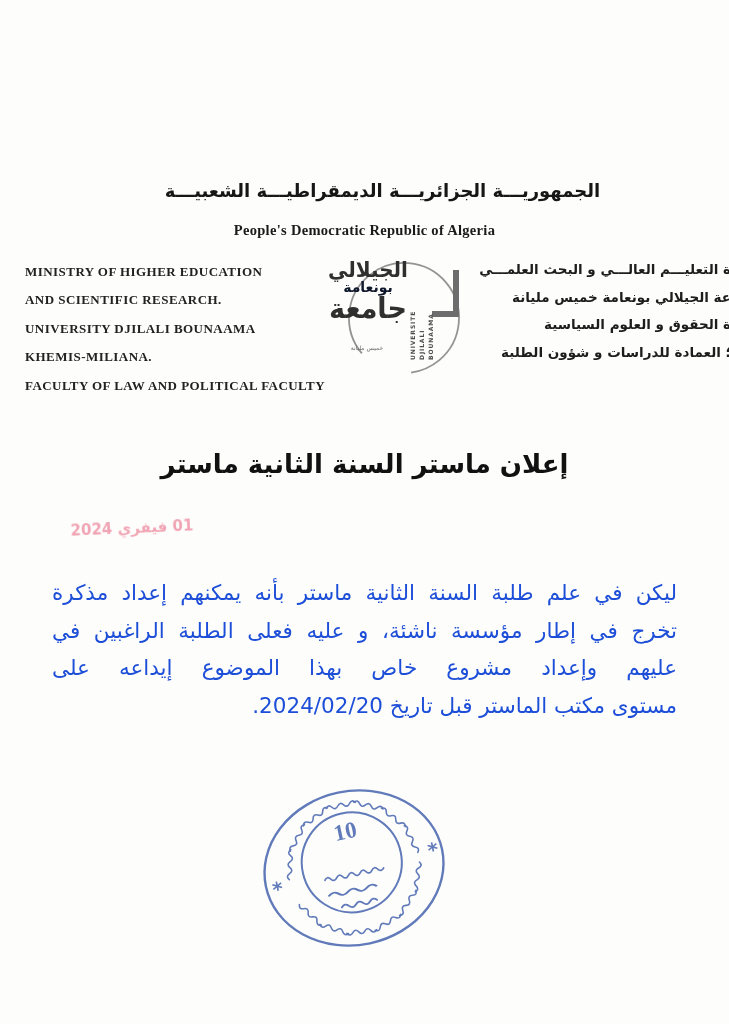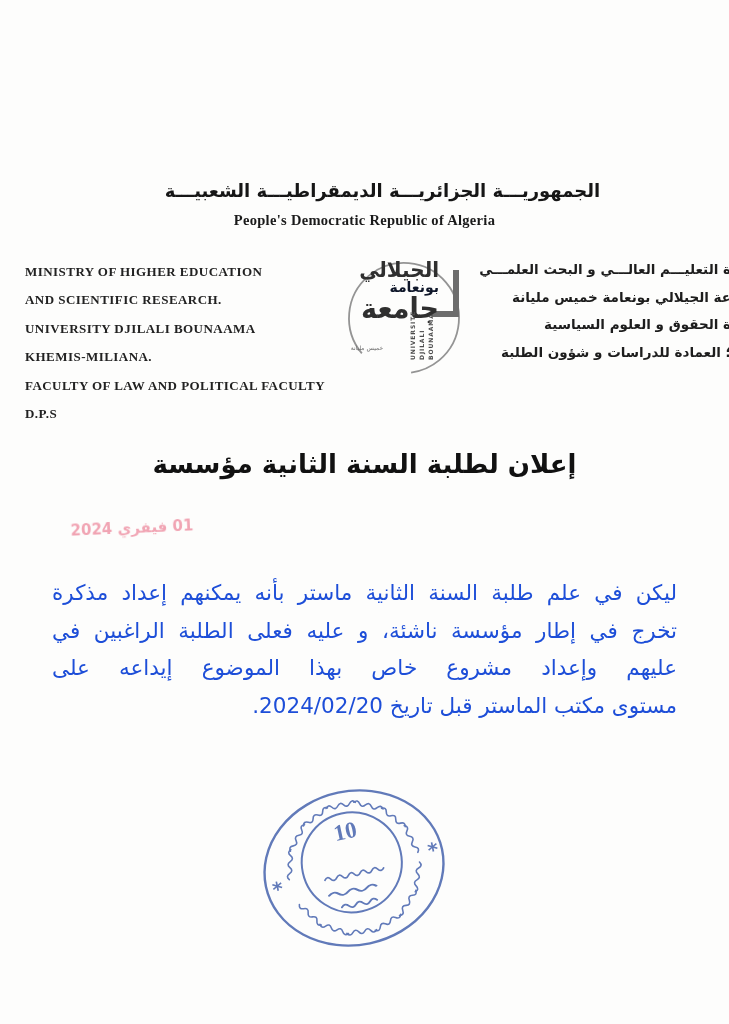--- a/index.html
+++ b/index.html
@@ -7,41 +7,41 @@
     position:relative;width:729px;height:1024px;margin:0 auto;
     background:#fdfdfc;overflow:hidden;color:#1c1c1c;
     font-family:"DejaVu Sans",sans-serif;
   }
   
   .ar-head{
     position:absolute;top:180px;left:0;right:0;text-align:center;
     direction:rtl;font-size:18px;font-weight:bold;letter-spacing:.5px;color:#161616;padding-left:36px;
   }
   .en-head{
-    position:absolute;top:212px;left:0;right:0;text-align:center;
+    position:absolute;top:222px;left:0;right:0;text-align:center;
     font-family:"Liberation Serif",serif;font-size:14.5px;font-weight:bold;
     letter-spacing:.3px;color:#1a1a1a;
   }
   
   .min-en{
     position:absolute;left:25px;top:264px;
     font-family:"Liberation Serif",serif;font-size:13px;font-weight:bold;
     letter-spacing:.45px;color:#222;
   }
   .min-en .ln{height:28.4px;white-space:nowrap;}
   .min-ar{
     position:absolute;right:-2px;top:261px;direction:rtl;text-align:right;
     font-size:13.5px;font-weight:bold;color:#1d1d1d;
   }
   .min-ar .ln{height:27.5px;white-space:nowrap;}
   
   .logo{position:absolute;left:312px;top:258px;width:165px;height:128px;}
   .logo svg{position:absolute;left:0;top:0;}
   .logo-callig{
-    position:absolute;left:23px;top:2px;width:104px;direction:rtl;
+    position:absolute;left:4px;top:2px;width:104px;direction:rtl;text-align:center;
     color:#2f2f2f;line-height:1.02;font-weight:bold;
   }
   .logo-callig .l1{font-size:20px;transform:scaleY(1.05);}
   .logo-callig .l2{font-size:14px;color:#0f172a;}
   .logo-callig .l3{font-size:27px;transform:scaleY(1.05);}
   .logo-city{
     position:absolute;left:20px;top:86px;width:70px;text-align:center;
     font-size:6px;color:#6b6b6b;direction:rtl;letter-spacing:1px;
   }
   .logo-vert{
@@ -76,21 +76,20 @@
 
   <div class="ar-head">الجمهوريـــة الجزائريـــة الديمقراطيـــة الشعبيـــة</div>
   <div class="en-head">People's Democratic Republic of Algeria</div>
 
   <div class="min-en">
     <div class="ln">MINISTRY OF HIGHER EDUCATION</div>
     <div class="ln">AND SCIENTIFIC RESEARCH.</div>
     <div class="ln">UNIVERSITY DJILALI BOUNAAMA</div>
     <div class="ln">KHEMIS-MILIANA.</div>
     <div class="ln">FACULTY OF LAW AND POLITICAL FACULTY</div>
-    <div class="ln">D.P.S</div>
   </div>
 
   <div class="min-ar">
     <div class="ln">ة التعليـــم العالـــي و البحث العلمـــي</div>
     <div class="ln">عة الجيلالي بونعامة خميس مليانة</div>
     <div class="ln">ة الحقوق و العلوم السياسية</div>
     <div class="ln">؛ العمادة للدراسات و شؤون الطلبة</div>
   </div>
 
   <div class="logo">
@@ -104,21 +103,21 @@
       <div class="l3">جامعة</div>
     </div>
     <div class="logo-city">خميس مليانة</div>
     <div class="logo-vert">
       <div>UNIVERSITE</div>
       <div>DJILALI</div>
       <div>BOUNAAMA</div>
     </div>
   </div>
 
-  <div class="title">إعلان لطلبة السنة الثانية مؤسسة</div>
+  <div class="title">إعلان ماستر السنة الثانية ماستر</div>
 
   <div class="date-stamp" style="color:#ee8fa2;">01 فيفري 2024</div>
 
   <div class="body-text">
     <div class="bl">ليكن في علم طلبة السنة الثانية ماستر بأنه يمكنهم إعداد مذكرة</div>
     <div class="bl">تخرج في إطار مؤسسة ناشئة، و عليه فعلى الطلبة الراغبين في</div>
     <div class="bl">عليهم وإعداد مشروع خاص بهذا الموضوع إيداعه على</div>
     <div class="bl last">مستوى مكتب الماستر قبل تاريخ 2024/02/20.</div>
   </div>
 

